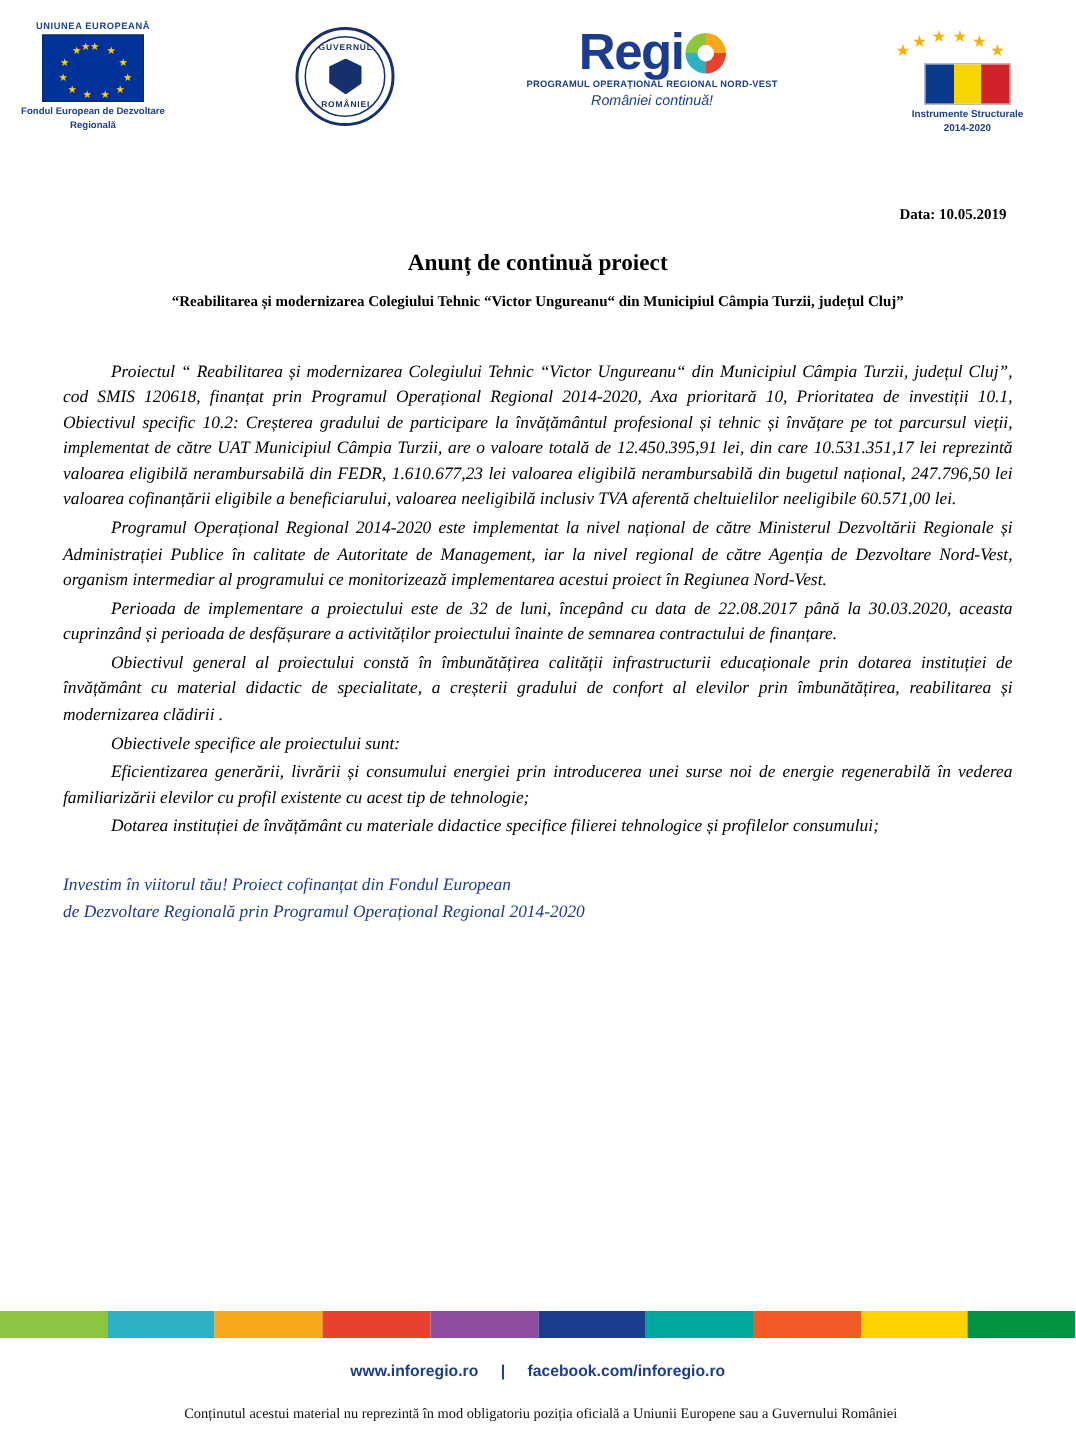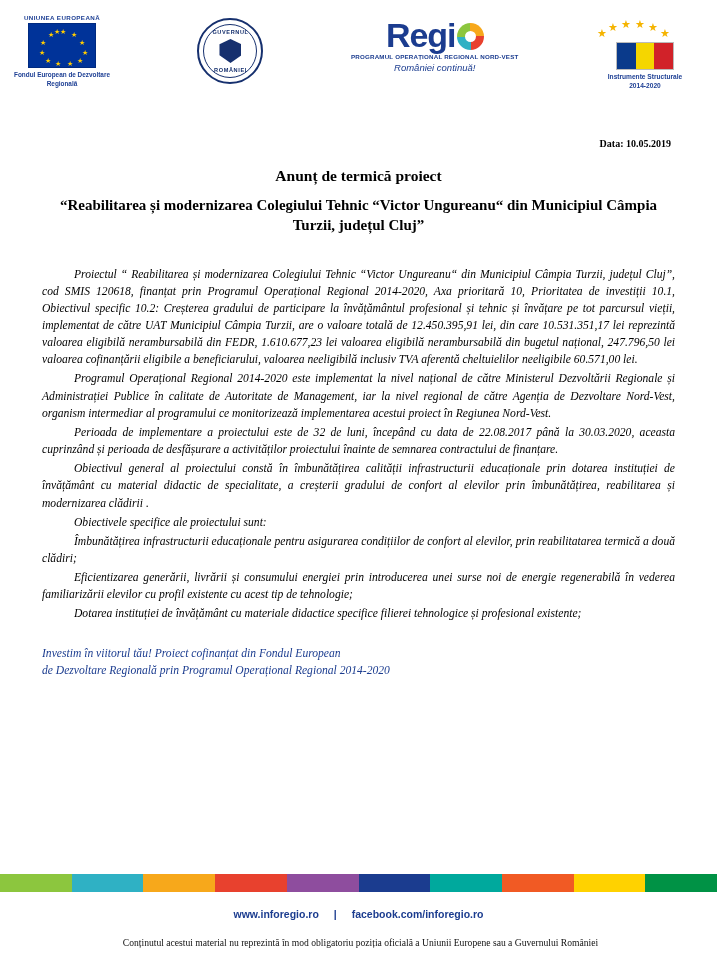--- a/index.html
+++ b/index.html
@@ -199,21 +199,21 @@
     padding-right: 4px;
   }
   h2.subtitle {
     text-align: center;
     font-size: 15.5px;
     font-weight: bold;
     margin: 18px 0 0 0;
   }
   h3.project-name {
     text-align: center;
-    font-size: 15px;
+    font-size: 10px;
     font-weight: bold;
     margin: 10px 0 0 0;
     line-height: 1.35;
   }
   .body-text {
     margin-top: 30px;
   }
   .body-text p {
     font-size: 11.6px;
     font-style: italic;
@@ -322,33 +322,32 @@
     </div>
   </div>
 
 </div>
 
 <div class="content">
 
 
   <div class="date-line">Data: 10.05.2019</div>
 
-  <h2 class="subtitle">Anunț de termică proiect</h2>
+  <h2 class="subtitle">Anunț de continuă proiect</h2>
 
   <h3 class="project-name">“Reabilitarea și modernizarea Colegiului Tehnic “Victor Ungureanu“ din Municipiul Câmpia Turzii, județul Cluj”</h3>
 
   <div class="body-text">
     <p>Proiectul “ Reabilitarea și modernizarea Colegiului Tehnic “Victor Ungureanu“ din Municipiul Câmpia Turzii, județul Cluj”, cod SMIS 120618, finanțat prin Programul Operațional Regional 2014-2020, Axa prioritară 10, Prioritatea de investiții 10.1, Obiectivul specific 10.2: Creșterea gradului de participare la învățământul profesional și tehnic și învățare pe tot parcursul vieții, implementat de către UAT Municipiul Câmpia Turzii, are o valoare totală de 12.450.395,91 lei, din care 10.531.351,17 lei reprezintă valoarea eligibilă nerambursabilă din FEDR, 1.610.677,23 lei valoarea eligibilă nerambursabilă din bugetul național, 247.796,50 lei valoarea cofinanțării eligibile a beneficiarului, valoarea neeligibilă inclusiv TVA aferentă cheltuielilor neeligibile 60.571,00 lei.</p>
     <p>Programul Operațional Regional 2014-2020 este implementat la nivel național de către Ministerul Dezvoltării Regionale și Administrației Publice în calitate de Autoritate de Management, iar la nivel regional de către Agenția de Dezvoltare Nord-Vest, organism intermediar al programului ce monitorizează implementarea acestui proiect în Regiunea Nord-Vest.</p>
     <p>Perioada de implementare a proiectului este de 32 de luni, începând cu data de 22.08.2017 până la 30.03.2020, aceasta cuprinzând și perioada de desfășurare a activităților proiectului înainte de semnarea contractului de finanțare.</p>
     <p>Obiectivul general al proiectului constă în îmbunătățirea calității infrastructurii educaționale prin dotarea instituției de învățământ cu material didactic de specialitate, a creșterii gradului de confort al elevilor prin îmbunătățirea, reabilitarea și modernizarea clădirii .</p>
     <p>Obiectivele specifice ale proiectului sunt:</p>
-    <p>Îmbunătățirea infrastructurii educaționale pentru asigurarea condițiilor de confort al elevilor, prin reabilitatarea termică a două clădiri;</p>
     <p>Eficientizarea generării, livrării și consumului energiei prin introducerea unei surse noi de energie regenerabilă în vederea familiarizării elevilor cu profil existente cu acest tip de tehnologie;</p>
-    <p>Dotarea instituției de învățământ cu materiale didactice specifice filierei tehnologice și profesional existente;</p>
+    <p>Dotarea instituției de învățământ cu materiale didactice specifice filierei tehnologice și profilelor consumului;</p>
   </div>
 
   <div class="footer-slogan">
     <div>Investim în viitorul tău! Proiect cofinanțat din Fondul European</div>
     <div>de Dezvoltare Regională prin Programul Operațional Regional 2014-2020</div>
   </div>
 
 </div>
 
 <div class="stripe">

